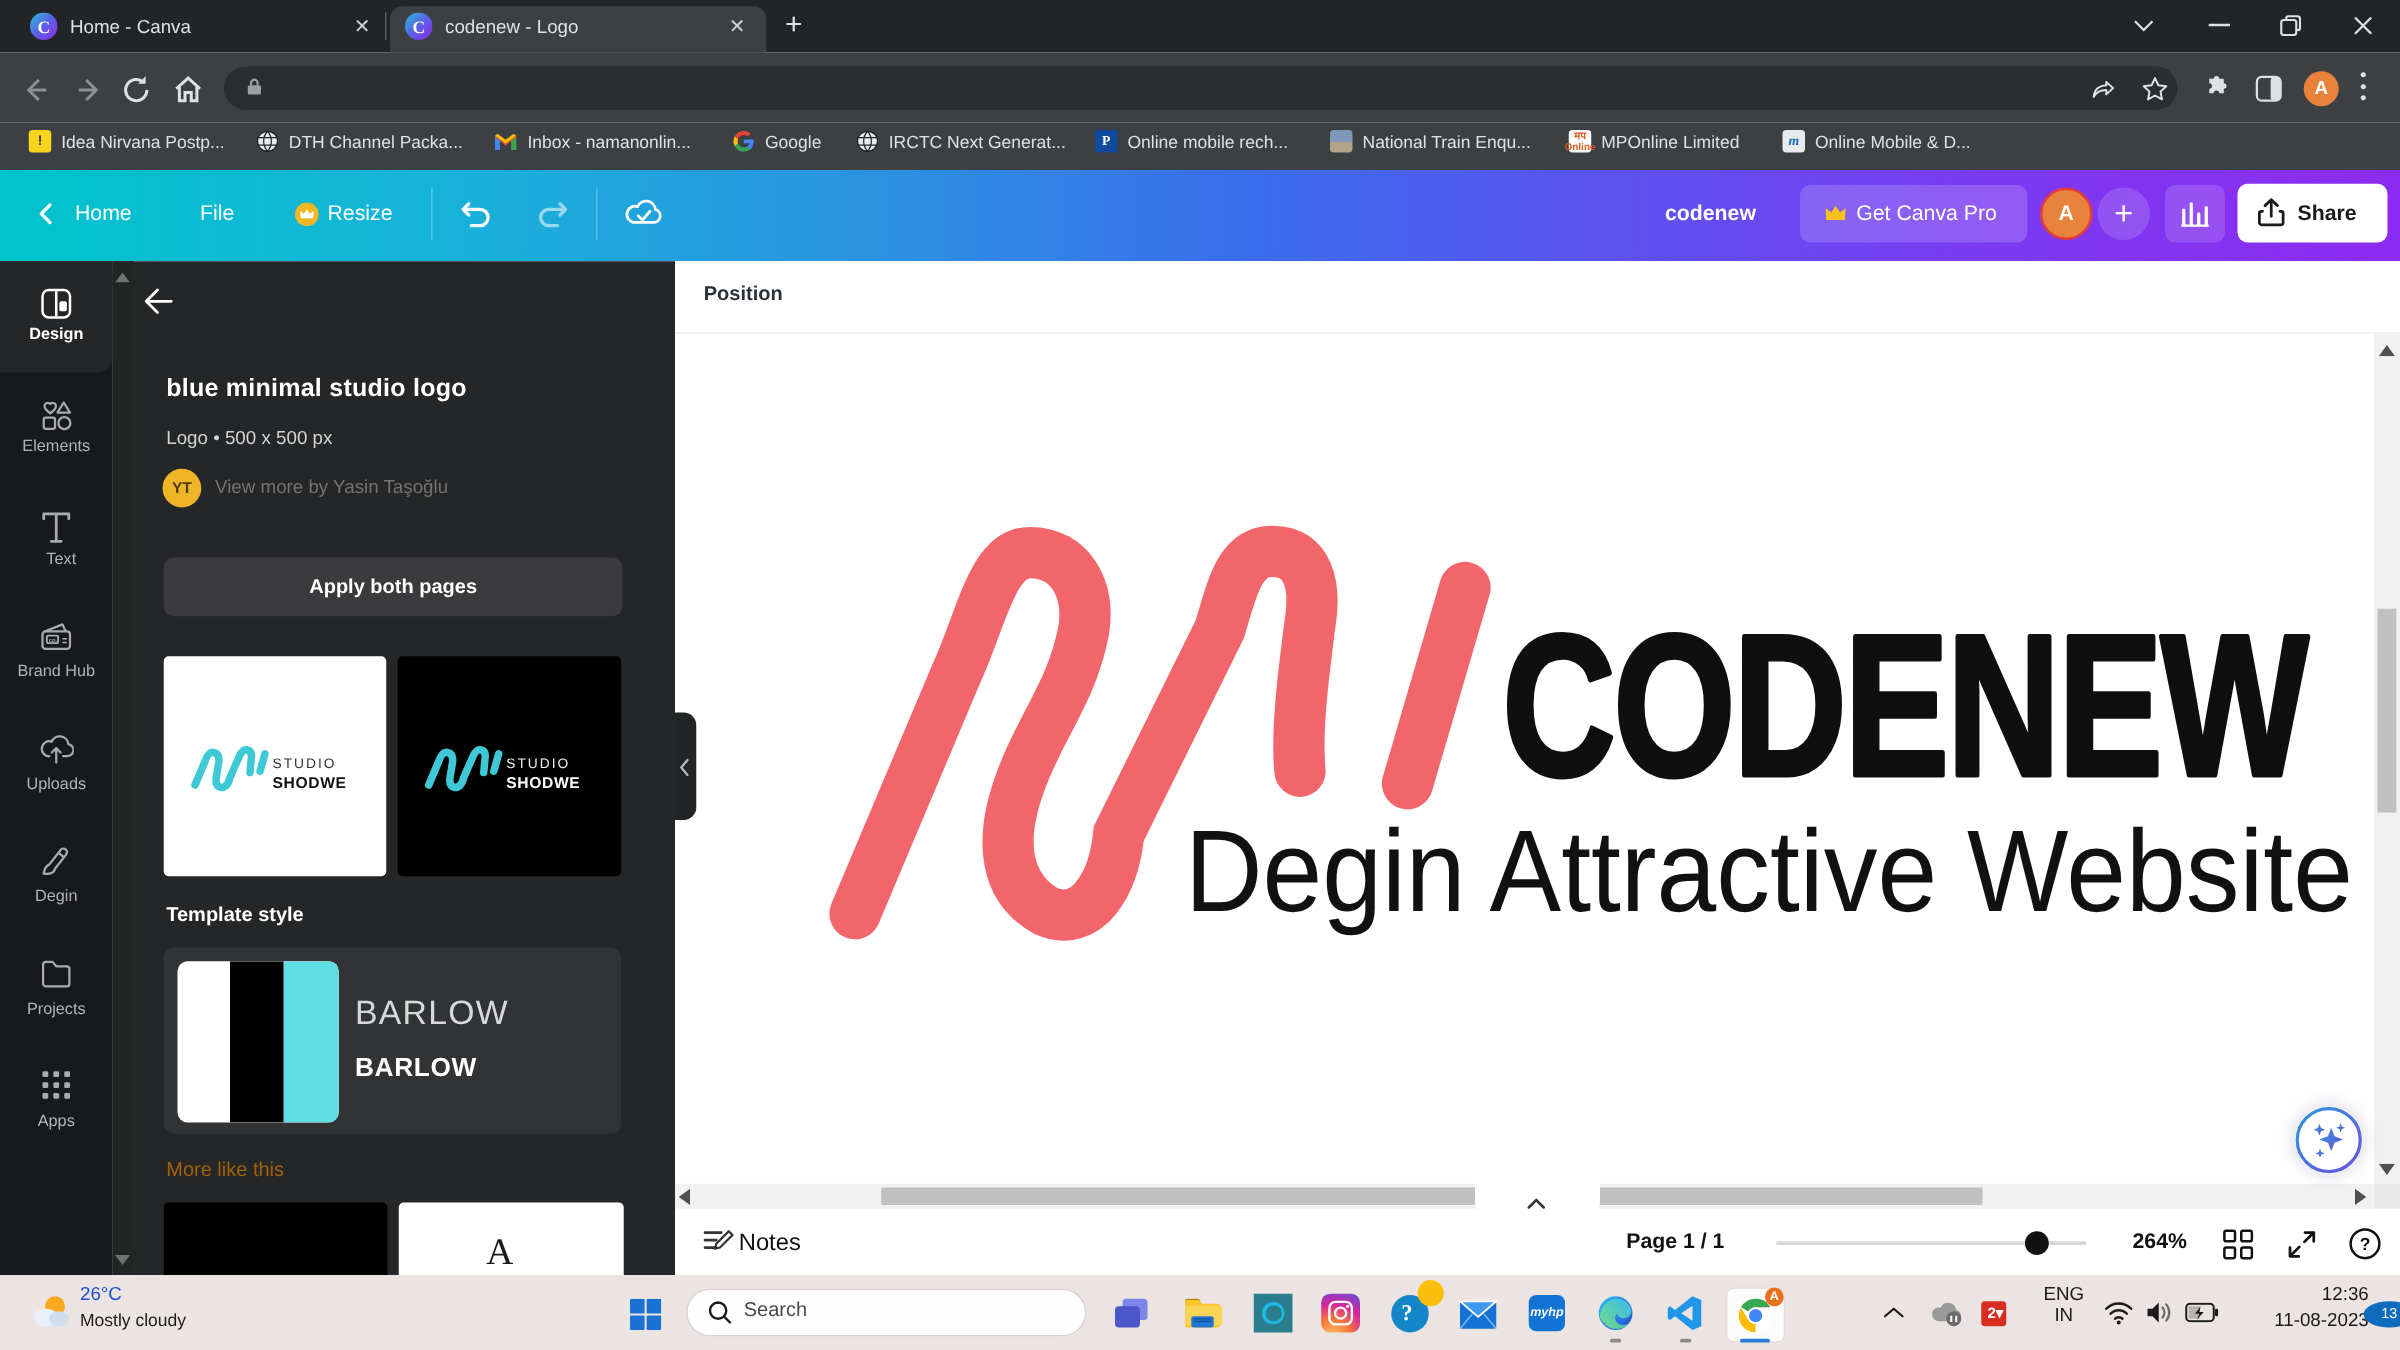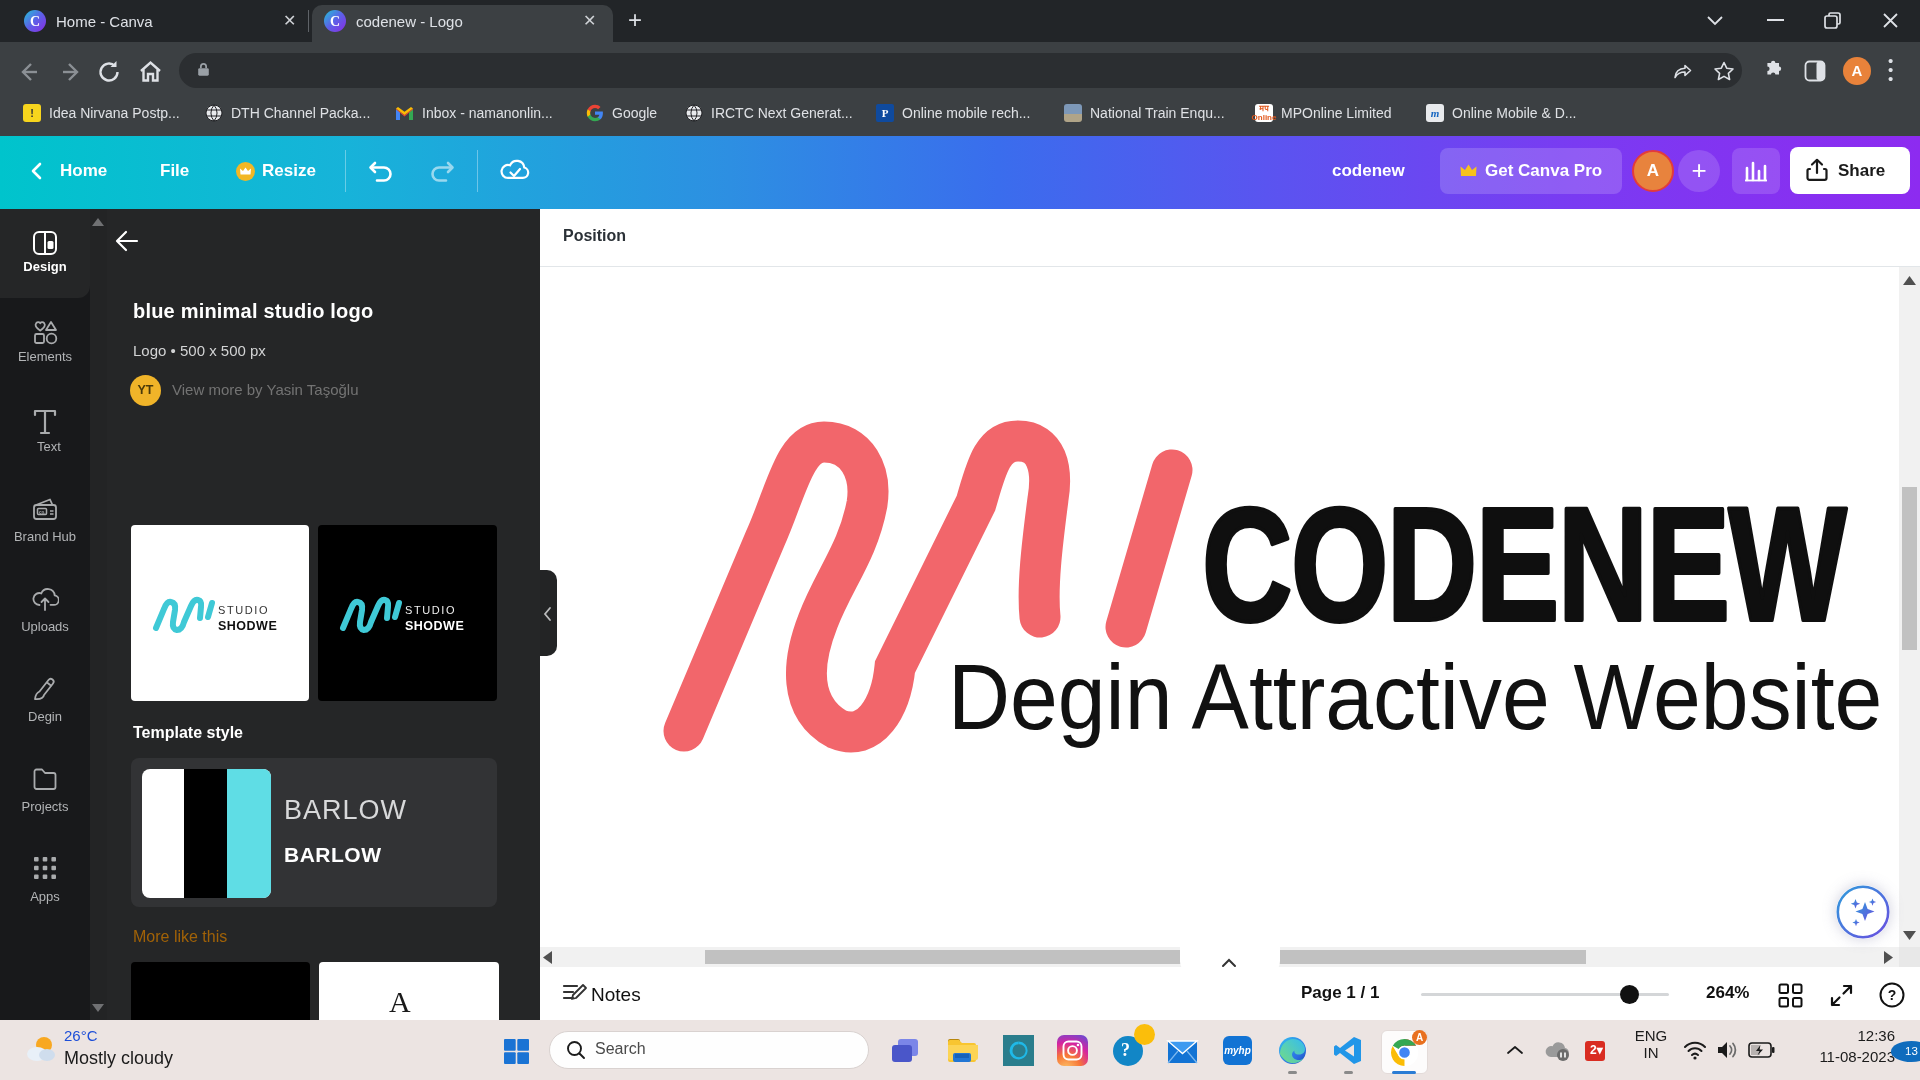--- a/index.html
+++ b/index.html
@@ -14,21 +14,21 @@
 .tabx { color:#cfd2d6; font-size:16px; }
 #toolbar { left:0; top:42px; width:1920px; height:56px; background:#3c4043; }
 #urlpill { left:179px; top:53px; width:1563px; height:35px; background:#2b2e31; border-radius:18px; }
 #bookmarks { left:0; top:98px; width:1920px; height:38px; background:#3c4043; }
 .bm { position:absolute; top:103px; height:20px; display:flex; align-items:center; gap:8px; color:#dfe1e5; font-size:14px; white-space:nowrap; }
 .bmico { width:18px; height:18px; border-radius:3px; display:inline-flex; align-items:center; justify-content:center; font-size:11px; font-weight:bold; flex:0 0 18px; }
 
 
 #canvabar { left:0; top:136px; width:1920px; height:73px;
   background:linear-gradient(90deg,#00c4cc 0%,#17b3d9 18%,#2d8fe2 38%,#3a6ded 52%,#5a54f0 66%,#7a3bf2 82%,#8d2bf0 100%); }
-.cvtxt { color:#fff; font-weight:bold; font-size:17px; }
+.cvtxt { color:#fff; font-weight:normal; font-size:17px; }
 
 
 #sidebar { left:0; top:209px; width:90px; height:811px; background:#18191b; }
 #sidesel { left:0; top:209px; width:90px; height:89px; background:#252627; border-radius:0 0 12px 0; }
 .navitem { position:absolute; width:90px; text-align:center; color:#b2b4b6; font-size:13px; }
 .navitem.sel { color:#fff; }
 
 
 #panel { left:90px; top:209px; width:450px; height:811px; background:#252627; }
 #panelscroll { left:90px; top:209px; width:17px; height:811px; background:#232425; }
@@ -282,20 +282,21 @@
       <path d="M6 8 L12 0 H0 Z" fill="#707173"></path>
     </svg>
 
   <svg class="abs" style="left:115px;top:230px" width="24" height="22" viewBox="0 0 24 22">
       <path d="M11 2 L2 11 L11 20 M3 11 H22" stroke="#fff" stroke-width="2.2" fill="none" stroke-linecap="round" stroke-linejoin="round"></path>
     </svg>
   <div class="abs" style="left:133px;top:300px;color:#fff;font-size:20px;font-weight:bold;letter-spacing:0.2px">blue minimal studio logo</div>
   <div class="abs" style="left:133px;top:342px;color:#d2d3d4;font-size:15px">Logo • 500 x 500 px</div>
   <div class="abs" style="left:130px;top:375px;width:31px;height:31px;border-radius:50%;background:#f0b429;color:#4a3a0a;font-size:12.5px;font-weight:bold;text-align:center;line-height:31px">YT</div>
   <div class="abs" style="left:172px;top:381px;color:#737373;font-size:15px">View more by Yasin Taşoğlu</div>
+  <div class="abs" style="left:131px;top:446px;width:367px;height:47px;background:#3b3b3d;border-radius:8px;color:#fff;font-size:16px;font-weight:bold;text-align:center;line-height:47px">Apply both pages</div>
 
   <div class="abs" style="left:131px;top:525px;width:178px;height:176px;background:#fff;border-radius:4px"></div>
   <div class="abs" style="left:318px;top:525px;width:179px;height:176px;background:#000;border-radius:4px"></div>
   <svg class="abs" style="left:131px;top:525px" width="178" height="176" viewBox="0 0 178 176">
     <g stroke="#3fc9d6" stroke-width="6" fill="none" stroke-linecap="round">
       <path d="M25 103 L33 84 Q 36 76 40 77 Q 45 78 44 85 L42 97 Q 41 104 46 105 Q 51 105 53 97 L60 81 Q 63 74 67 75 Q 71 76 70 82 L69 93"></path>
       <path d="M77 92 L81 78"></path>
     </g>
     <text x="87" y="89" font-size="11" fill="#333" letter-spacing="1.6">STUDIO</text>
     <text x="87" y="105" font-size="12.5" fill="#111" font-weight="bold" letter-spacing="0.5">SHODWE</text>
@@ -410,21 +411,21 @@
     <path fill="url(#ag)" d="M20 34 l1 2.6 2.6 1 -2.6 1 -1 2.6 -1 -2.6 -2.6 -1 2.6 -1 Z"></path>
   </svg>
   <div class="abs" id="taskbar"></div>
 
   <svg class="abs" style="left:24px;top:1034px" width="34" height="32" viewBox="0 0 34 32">
       <circle cx="20" cy="11" r="8" fill="#f8a821"></circle>
       <ellipse cx="13" cy="20" rx="10" ry="7" fill="#e8f0f8"></ellipse>
       <ellipse cx="23" cy="21" rx="8" ry="6" fill="#cfdded"></ellipse>
     </svg>
   <div class="abs" style="left:64px;top:1027px;color:#1d4ed8;font-size:15px">26°C</div>
-  <div class="abs" style="left:64px;top:1048px;color:#1b1b1b;font-size:18px">Mostly cloudy</div>
+  <div class="abs" style="left:64px;top:1048px;color:#1b1b1b;font-size:14px">Mostly cloudy</div>
 
   <svg class="abs" style="left:504px;top:1039px" width="25" height="25" viewBox="0 0 25 25">
       <g fill="#1a73d4">
         <rect x="0" y="0" width="11.7" height="11.7" rx="1"></rect>
         <rect x="13.3" y="0" width="11.7" height="11.7" rx="1"></rect>
         <rect x="0" y="13.3" width="11.7" height="11.7" rx="1"></rect>
         <rect x="13.3" y="13.3" width="11.7" height="11.7" rx="1"></rect>
       </g>
     </svg>
 

